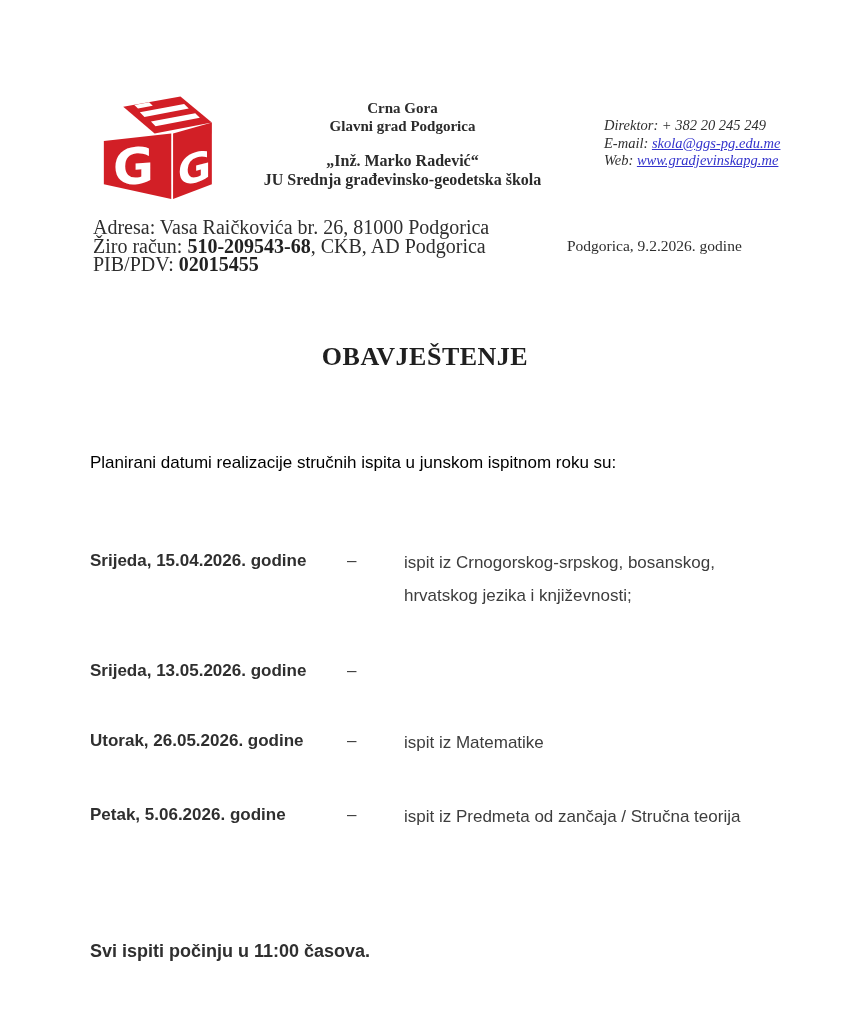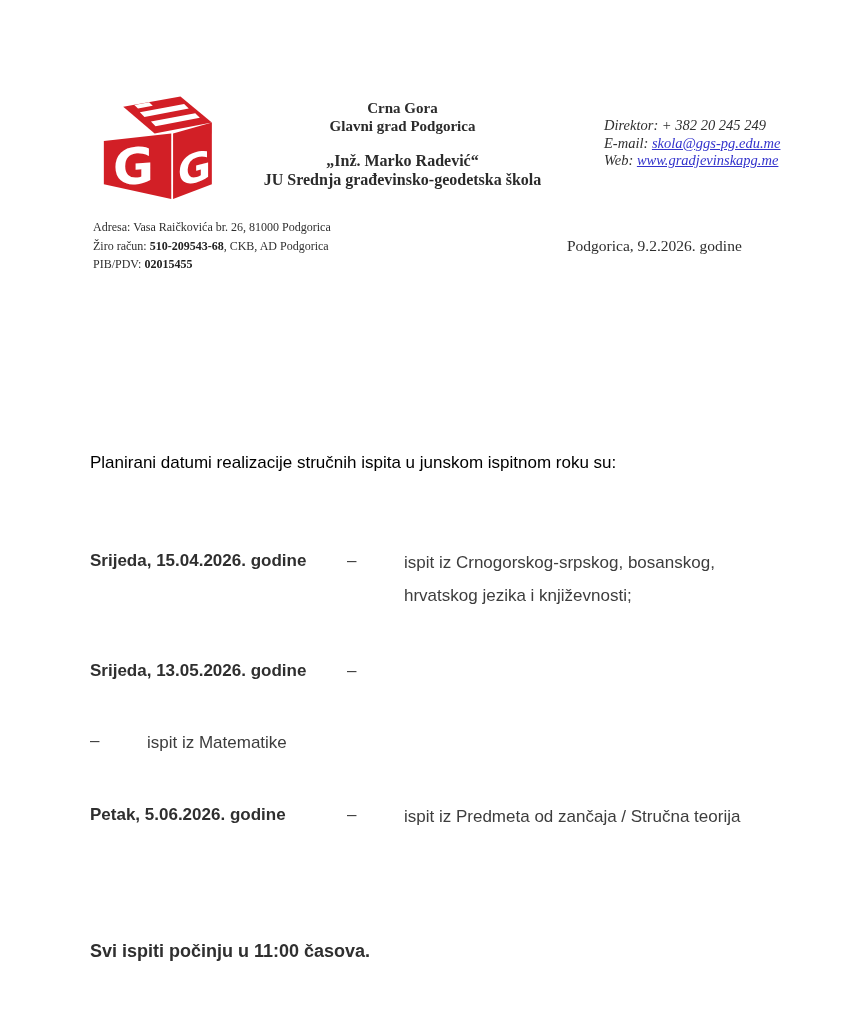--- a/index.html
+++ b/index.html
@@ -28,21 +28,21 @@
   .contact-block {
     position:absolute; left:604px; top:117px;
     font-style:italic; font-size:14.5px; line-height:17.5px; color:#2f2f2f;
     white-space:nowrap;
   }
   .contact-block .link {
     color:#3333cc; text-decoration:underline; cursor:pointer;
   }
   .address-block {
     position:absolute; left:93px; top:218px;
-    font-size:12px; line-height:18.5px; color:#2e2e2e;
+    font-size:20px; line-height:18.5px; color:#2e2e2e;
     white-space:nowrap;
   }
   .address-block b { color:#222; }
   .dateline {
     position:absolute; left:567px; top:237px;
     font-size:15.5px; color:#2e2e2e; white-space:nowrap;
   }
   
   .doc-title {
     position:absolute; left:0; top:342px; width:100%;
@@ -136,38 +136,40 @@
       <b>510-209543-68</b><span>, CKB, AD Podgorica</span>
     </div>
     <div>
       <span>PIB/PDV:</span>
       <b>02015455</b>
     </div>
   </div>
 
   <div class="dateline">Podgorica, 9.2.2026. godine</div>
 
+  <div class="doc-title">OBAVJEŠTENJE</div>
 
   <div class="intro">Planirani datumi realizacije stručnih ispita u junskom ispitnom roku su:</div>
 
   <div class="schedule-row row-1">
     <span class="date">Srijeda, 15.04.2026. godine</span>
     <span class="dash">–</span>
     <span class="desc">
       <span class="desc-line">ispit iz Crnogorskog-srpskog, bosanskog,</span>
       <span class="desc-line">hrvatskog jezika i književnosti;</span>
     </span>
   </div>
 
   <div class="schedule-row row-2">
     <span class="date">Srijeda, 13.05.2026. godine</span>
     <span class="dash">–</span>
   </div>
 
   <div class="schedule-row row-3">
+    <span class="date">Utorak, 26.05.2026. godine</span>
     <span class="dash">–</span>
     <span class="desc">
       <span class="desc-line">ispit iz Matematike</span>
     </span>
   </div>
 
   <div class="schedule-row row-4">
     <span class="date">Petak, 5.06.2026. godine</span>
     <span class="dash">–</span>
     <span class="desc">

